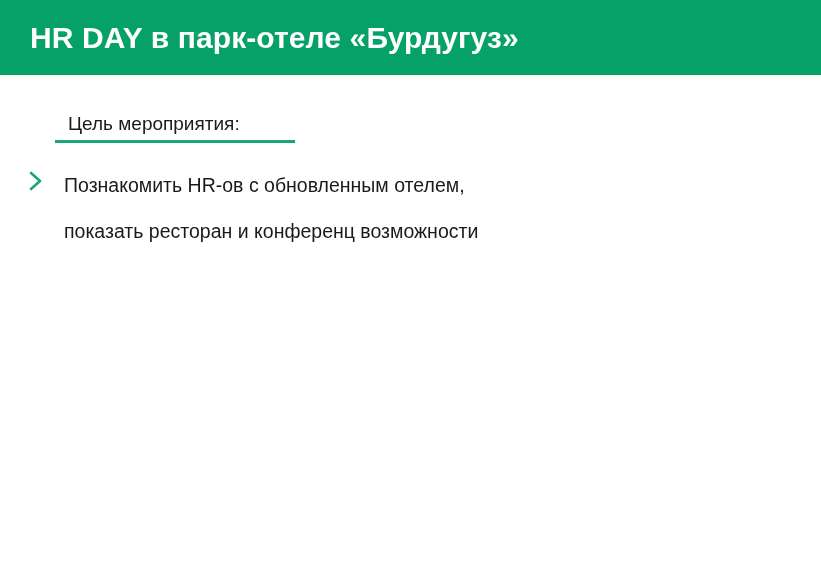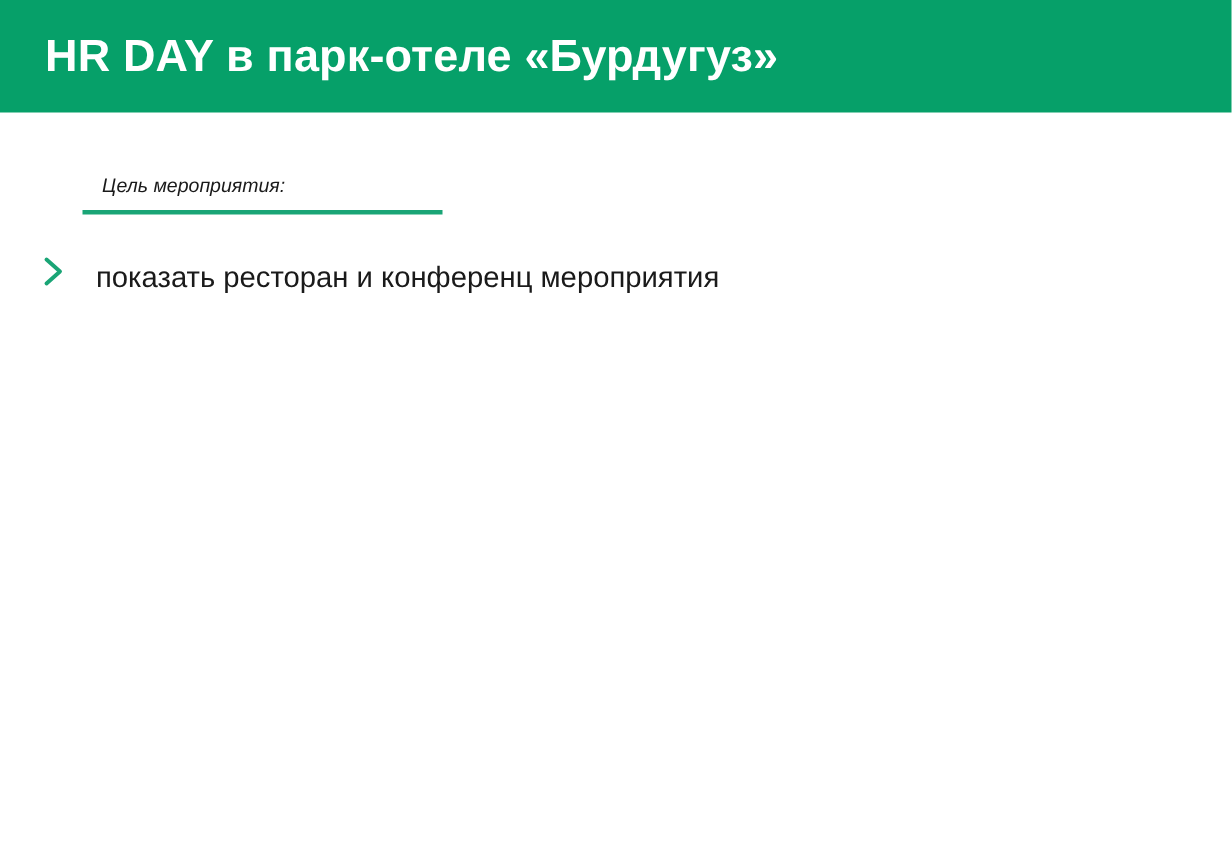--- a/index.html
+++ b/index.html
@@ -45,26 +45,25 @@
     width: 821px;
     height: 497px;
   }
   .section-heading-wrap {
     position: absolute;
     left: 55px;
     top: 36px;
     width: 240px;
   }
   .section-heading {
-    font-size: 13px;
+    font-size: 19px;
     color: #1a1a1a;
     padding-left: 13px;
     line-height: 26px;
     white-space: nowrap;
-    font-style: italic;
   }
   .heading-rule {
     width: 240px;
     height: 3px;
     background: #1aa576;
     margin-top: 3px;
   }
   .bullet-list {
     position: absolute;
     left: 28px;
@@ -117,20 +116,21 @@
 
     <div class="bullet-list">
 
       <div class="bullet-row">
         <span class="chevron-icon">
           <svg width="16" height="24" viewBox="0 0 16 24" aria-hidden="true">
             <polyline points="3,4 12,12 3,20" fill="none" stroke="#1aa576" stroke-width="2.6" stroke-linecap="round" stroke-linejoin="round"></polyline>
           </svg>
         </span>
         <span class="bullet-text">
-          <span class="cont-line">показать ресторан и конференц мероприятия</span>
+          <span class="cont-line">Познакомить HR-ов с обновленным отелем,</span>
+          <span class="cont-line">показать ресторан и конференц возможности</span>
         </span>
       </div>
 
 
     </div>
   </div>
 </div>
 
 </body></html>

